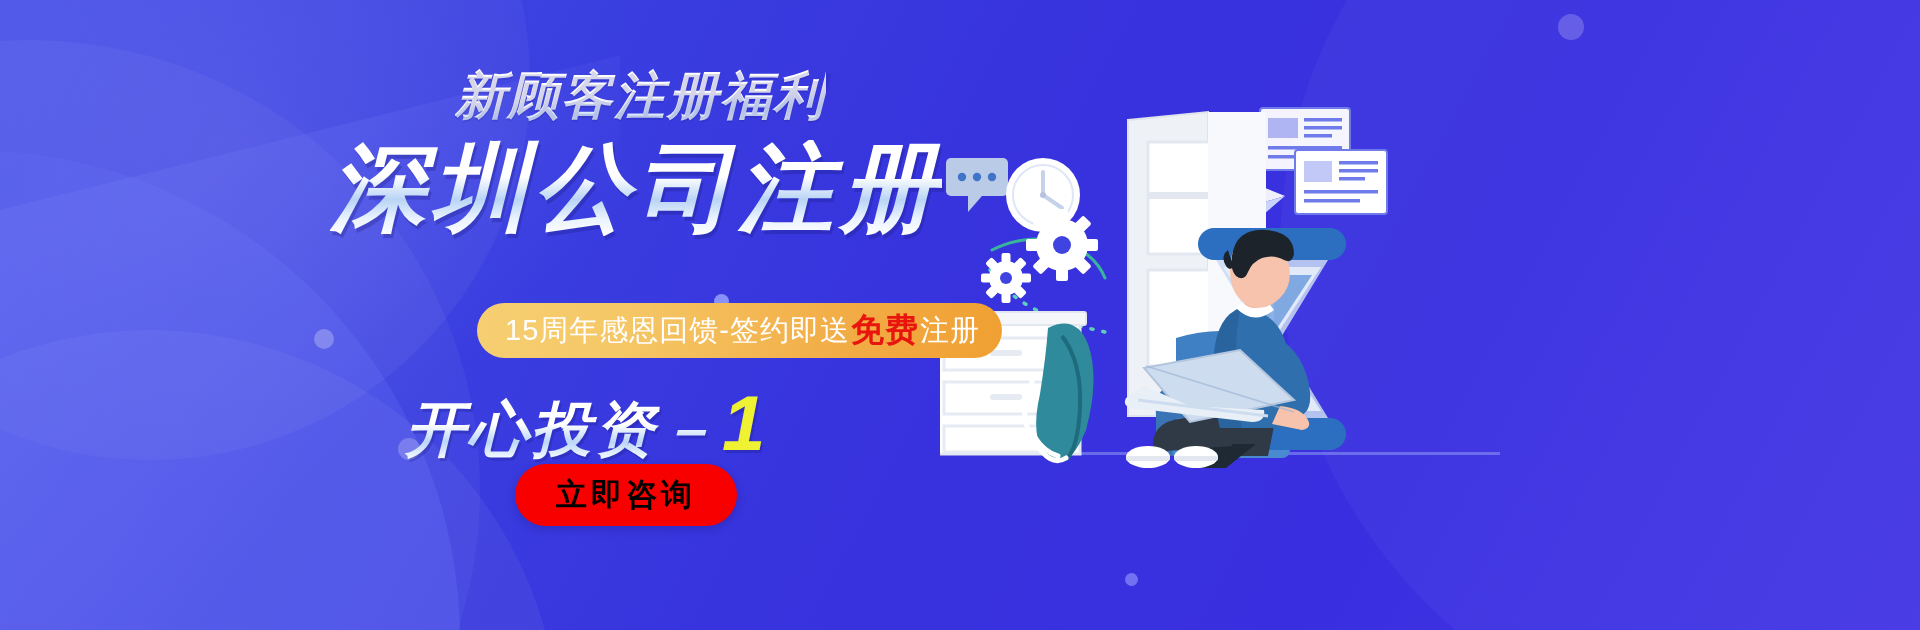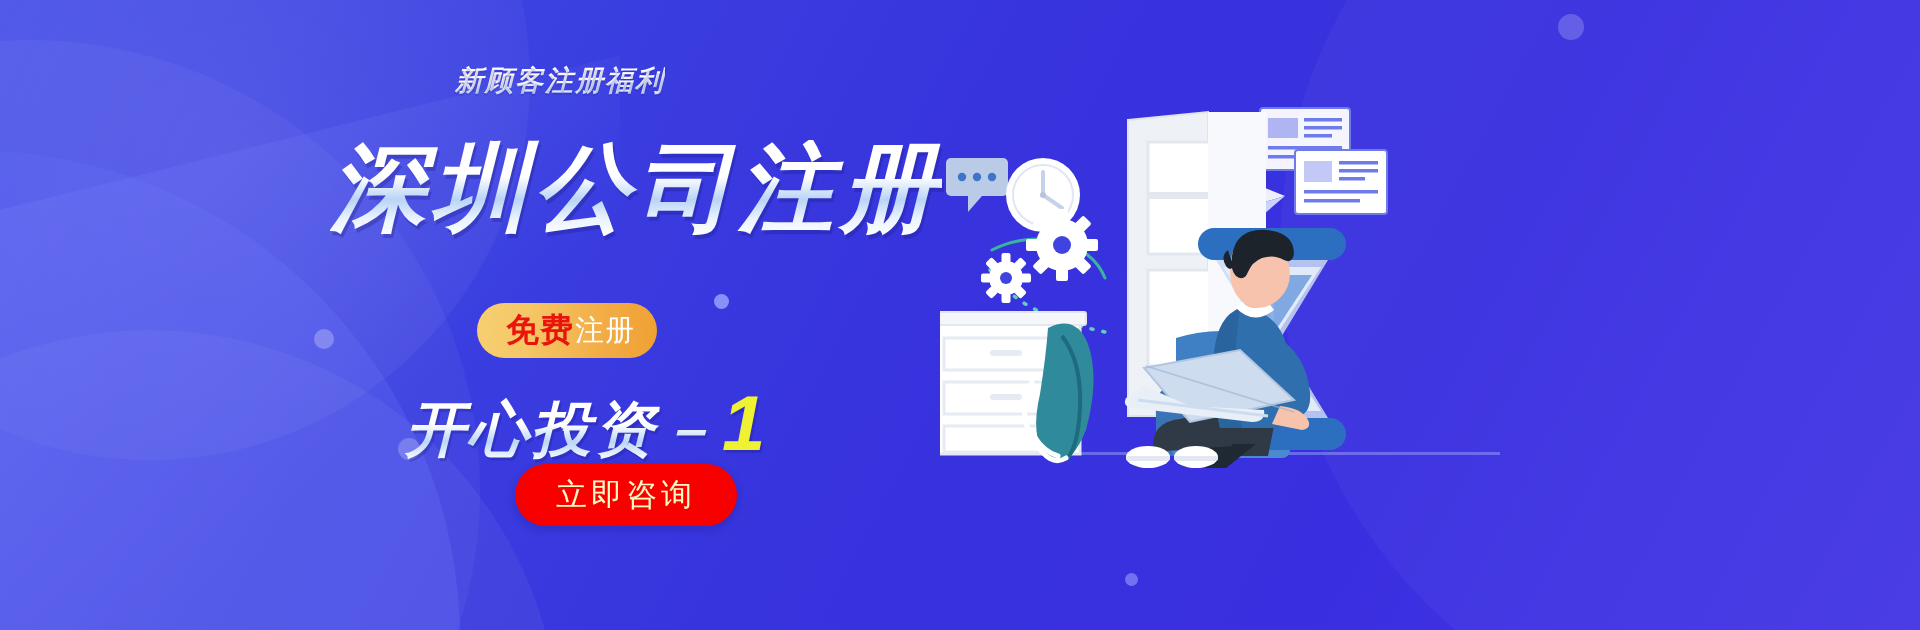--- a/index.html
+++ b/index.html
@@ -67,21 +67,21 @@
   
   .copy {
     position: absolute;
     left: 0; top: 0;
     width: 1000px; height: 630px;
   }
 
   .eyebrow {
     position: absolute;
     left: 455px; top: 62px;
-    font-size: 28px;
+    font-size: 51px;
     font-weight: bold;
     font-style: italic;
     letter-spacing: 2px;
     color: #ffffff;
     background: linear-gradient(178deg, #ffffff 48%, #d7e6fb 70%, #ffffff 100%);
     -webkit-background-clip: text;
     background-clip: text;
     -webkit-text-fill-color: transparent;
     text-shadow: 0 2px 0 rgba(30,30,140,0.18);
     white-space: nowrap;
@@ -160,23 +160,23 @@
     width: 222px; height: 62px;
     border-radius: 34px;
     background: #f90000;
     display: flex;
     align-items: center;
     justify-content: center;
     cursor: pointer;
     box-shadow: 0 3px 10px rgba(20,10,90,0.22);
   }
   .cta-label {
-    color: #fef9c3;
+    color: #000000;
     font-size: 31px;
-    font-weight: normal;
+    font-weight: bold;
     letter-spacing: 4px;
   }
 
   
   .art {
     position: absolute;
     left: 940px; top: 100px;
     width: 560px; height: 400px;
   }
   .art svg { display: block; }
@@ -359,20 +359,21 @@
     </svg>
   </div>
 
   <div class="copy">
 
     <div class="eyebrow">新顾客注册福利</div>
 
     <div class="headline">深圳公司注册</div>
 
     <div class="pill">
+      <span class="pill-text">15周年感恩回馈-签约即送</span>
       <span class="pill-em">免费</span>
       <span class="pill-text">注册</span>
     </div>
 
     <div class="tagline">
       <span class="tg-w">开心投资－</span>
       <span class="tg-num">1</span>
     </div>
 
     <div class="cta">

